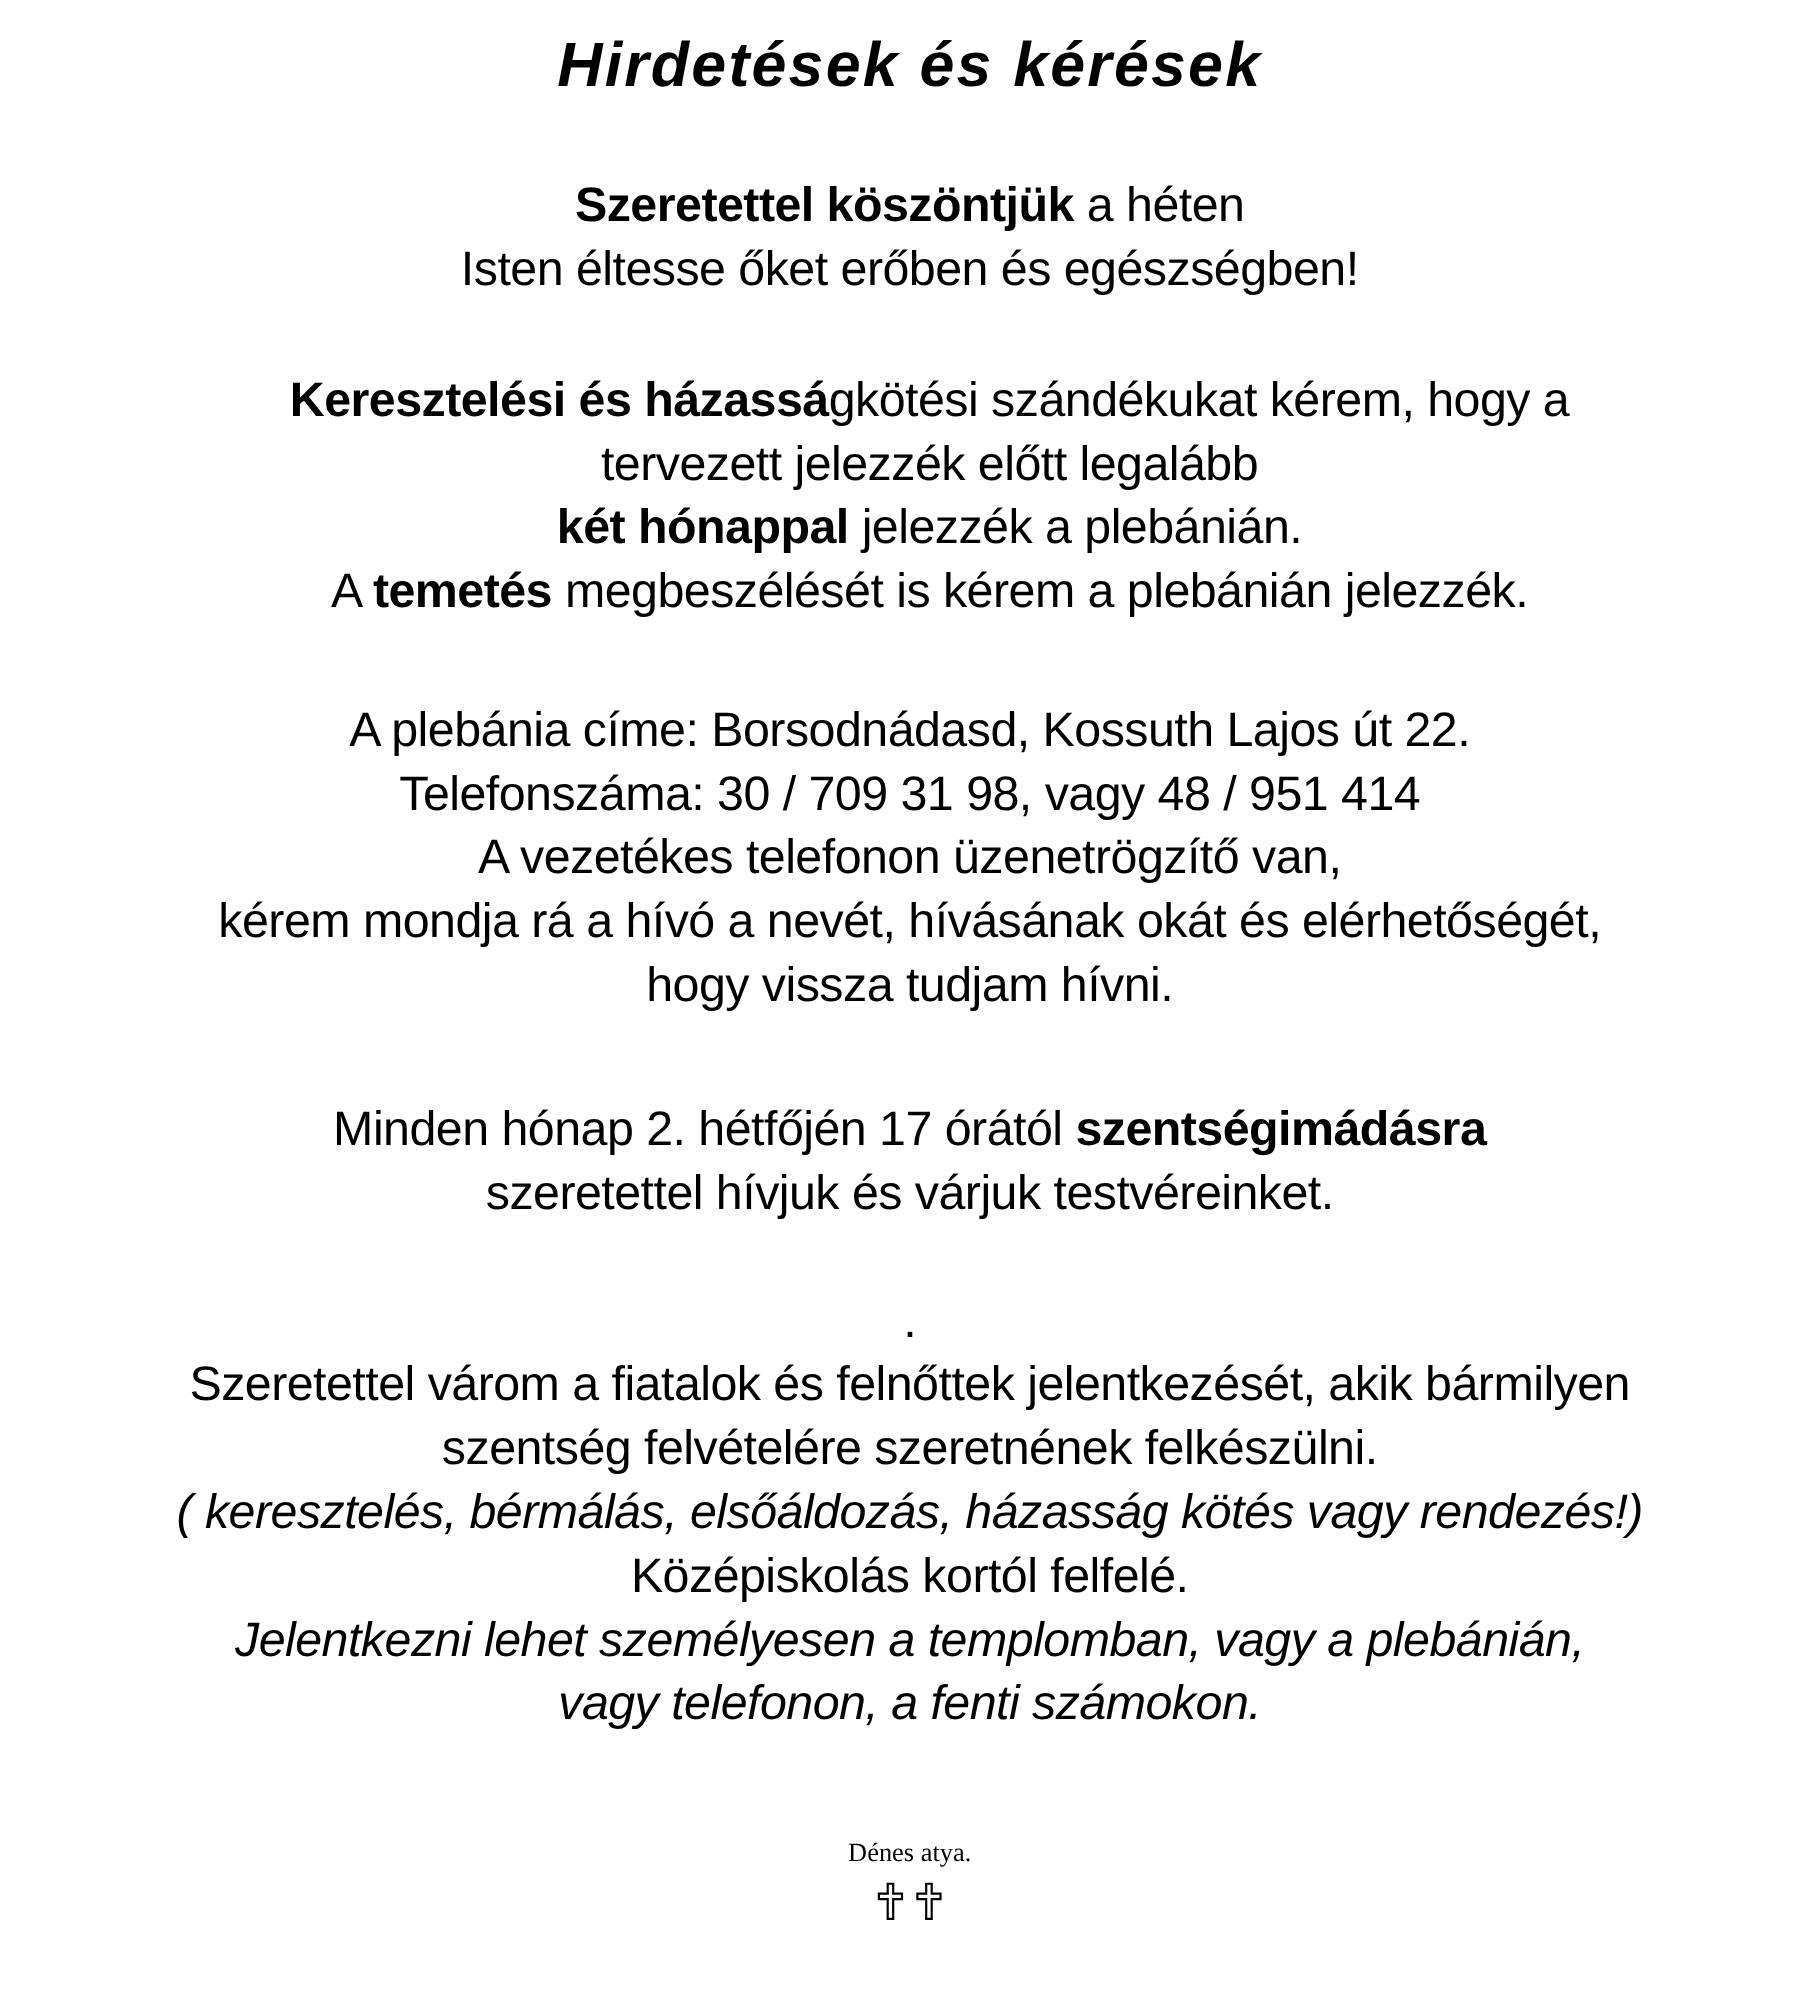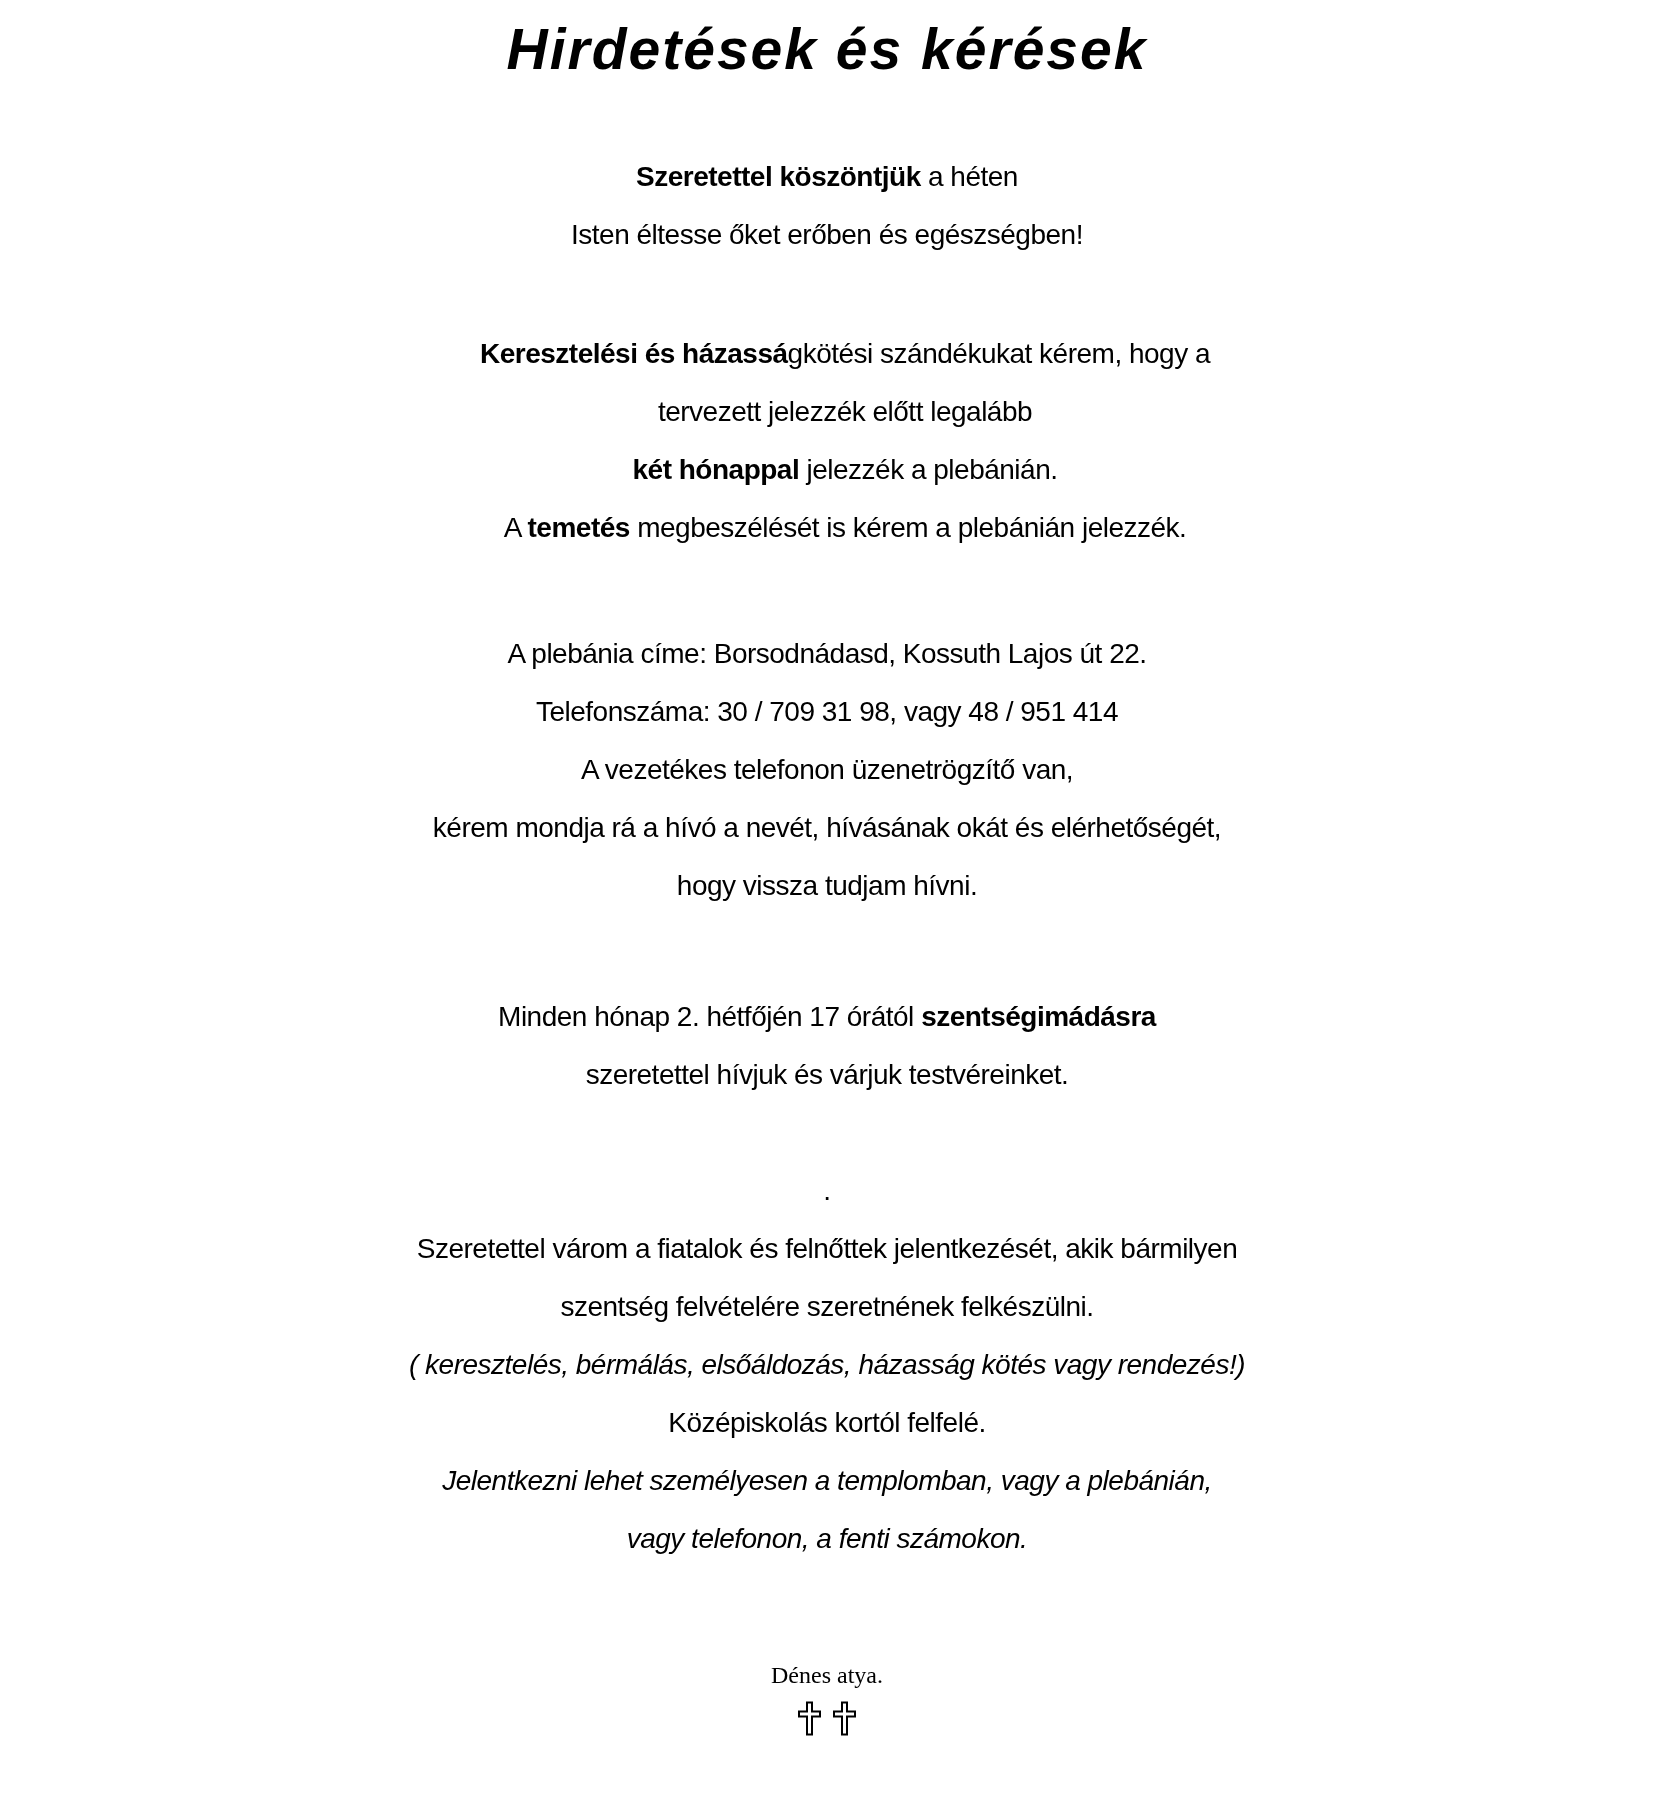--- a/index.html
+++ b/index.html
@@ -12,34 +12,34 @@
     width: 1654px;
     height: 1815px;
     margin: 0;
     background: #ffffff;
     color: #000000;
     overflow: hidden;
     font-family: "Liberation Sans", sans-serif;
   }
   .title {
     margin: 0;
-    padding-top: 10px;
+    padding-top: 20px;
     text-align: center;
     font-weight: bold;
     font-style: italic;
     font-size: 57px;
     line-height: 78px;
     letter-spacing: 2px;
   }
   .content {
     width: 100%;
   }
   .para {
     text-align: center;
-    font-size: 28px;
+    font-size: 44px;
     line-height: 58px;
     letter-spacing: -0.5px;
     font-weight: normal;
   }
   .para:nth-child(1) { margin-top: 60px; }
   .para:nth-child(2) { margin-top: 61px; padding-left: 36px; }
   .para:nth-child(3) { margin-top: 68px; }
   .para:nth-child(4) { margin-top: 73px; }
   .para:nth-child(5) { margin-top: 58px; }
   .line { white-space: nowrap; }

